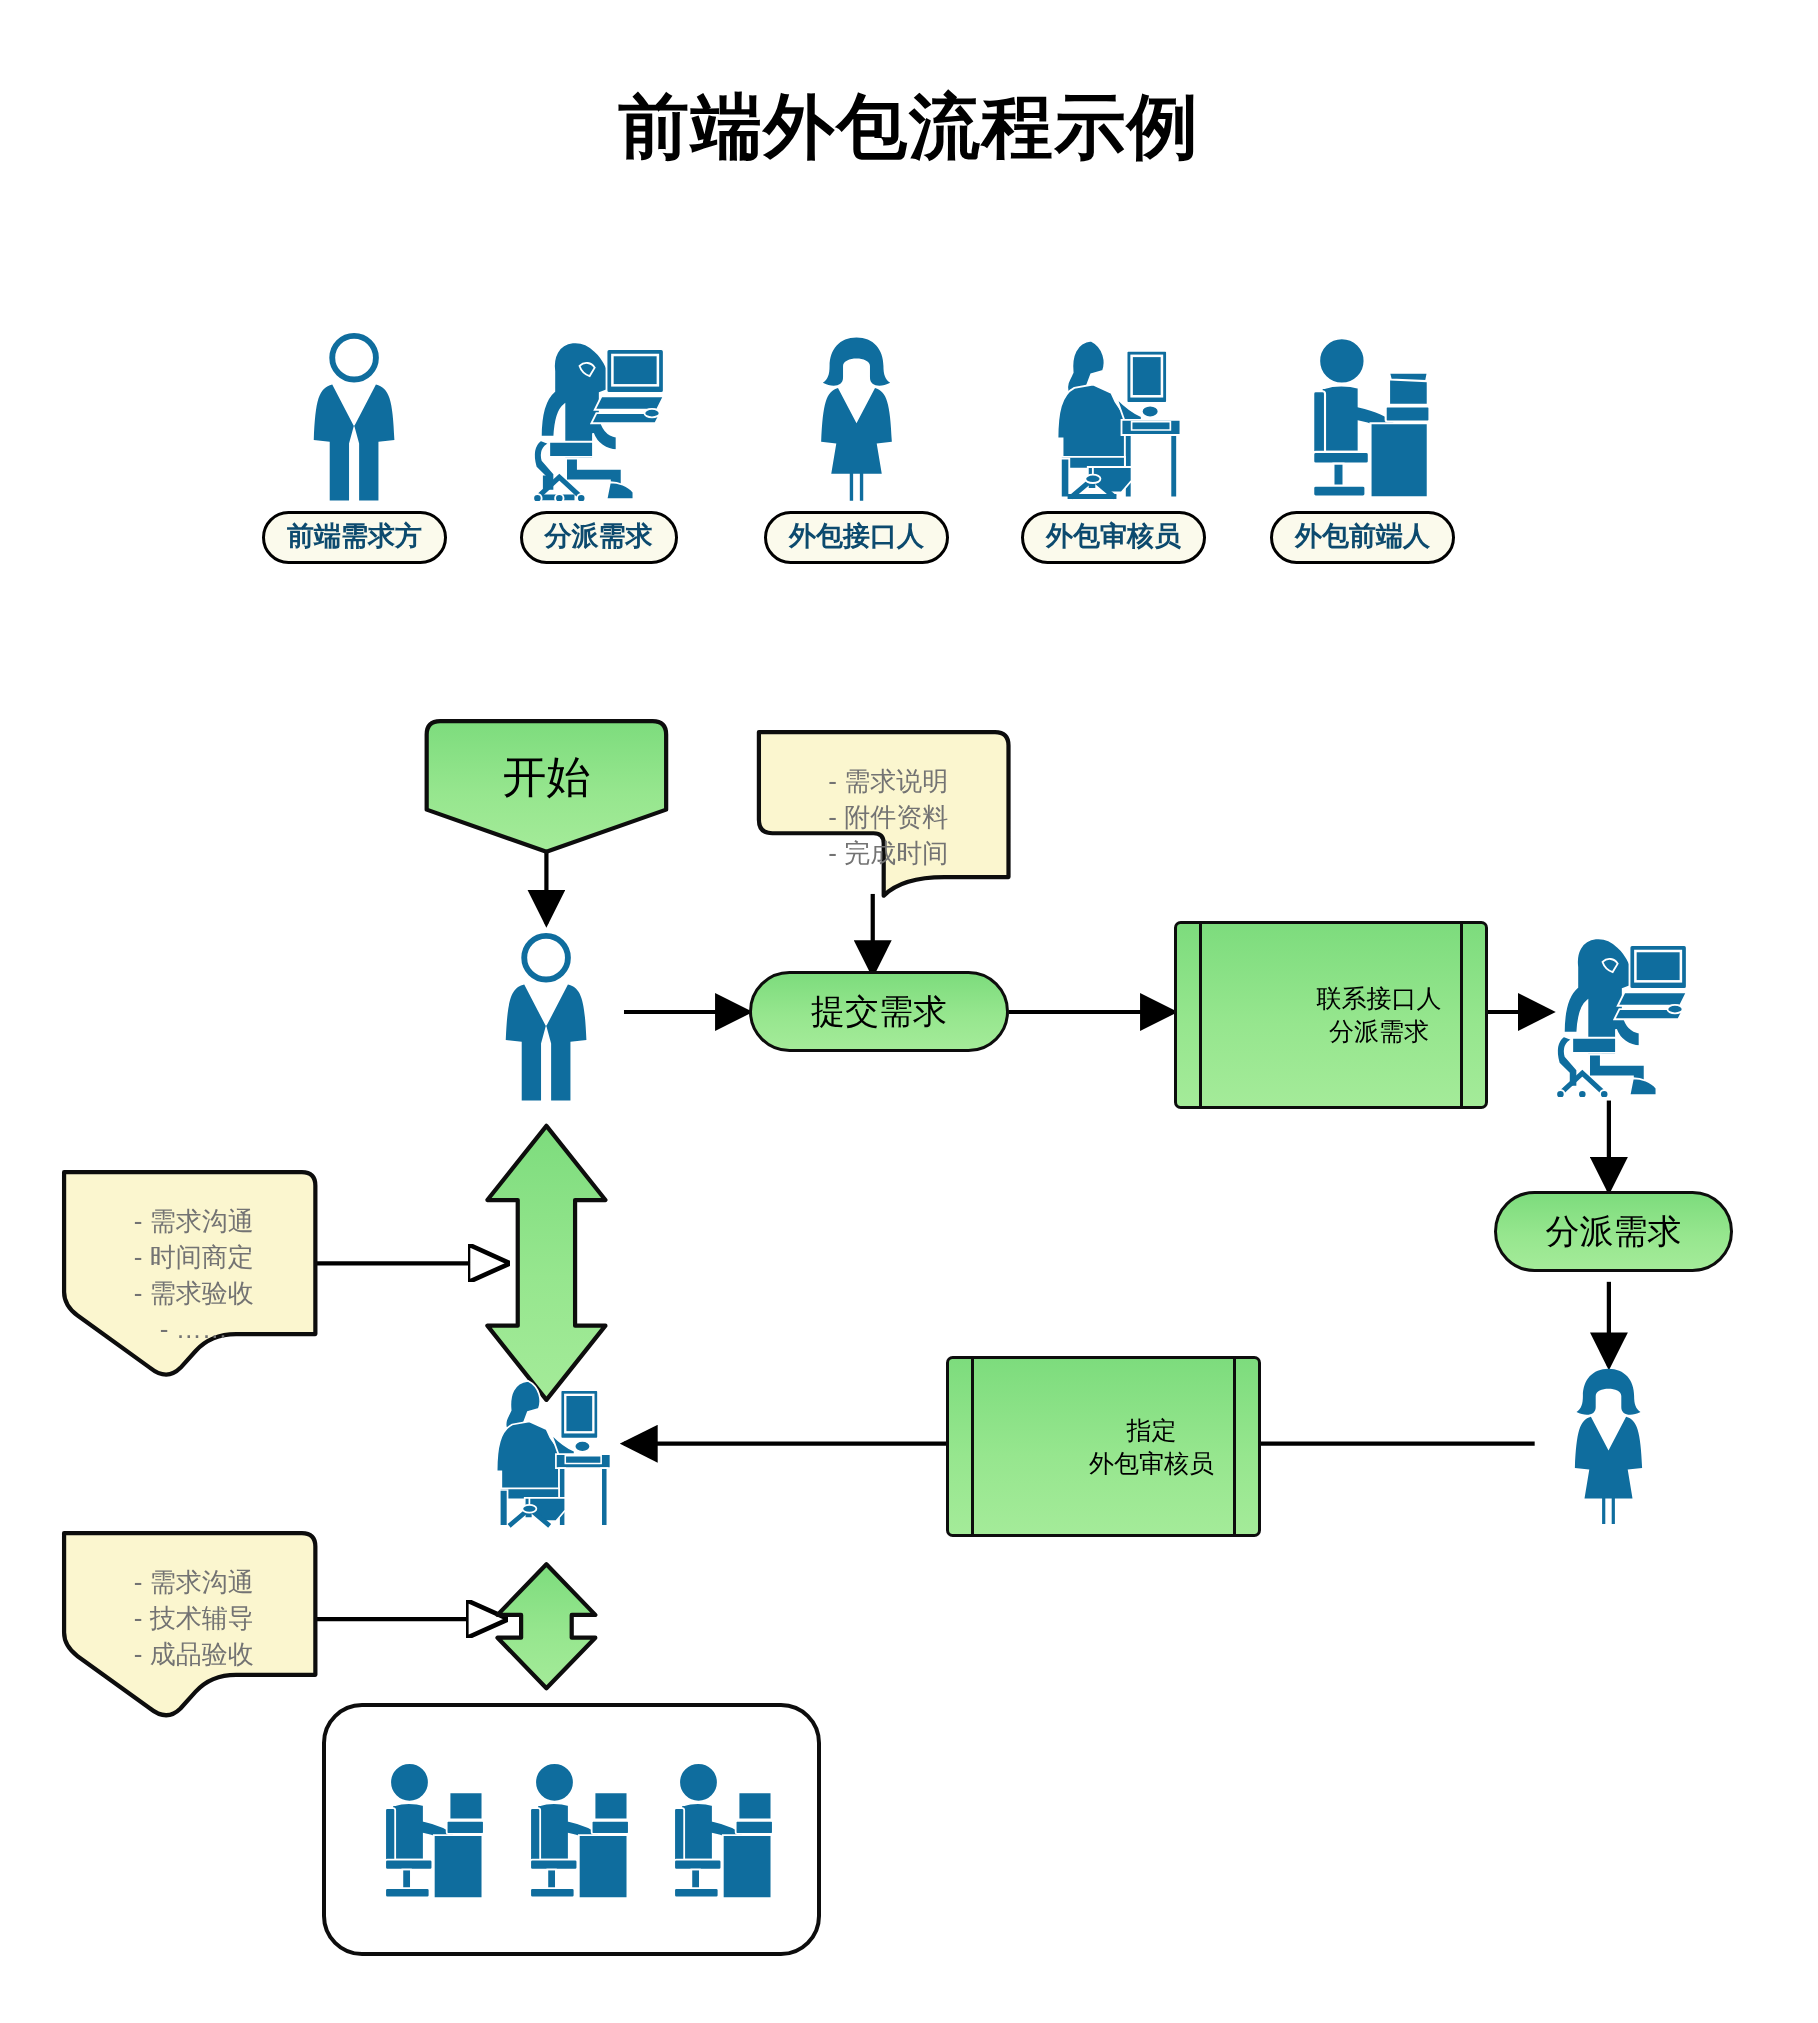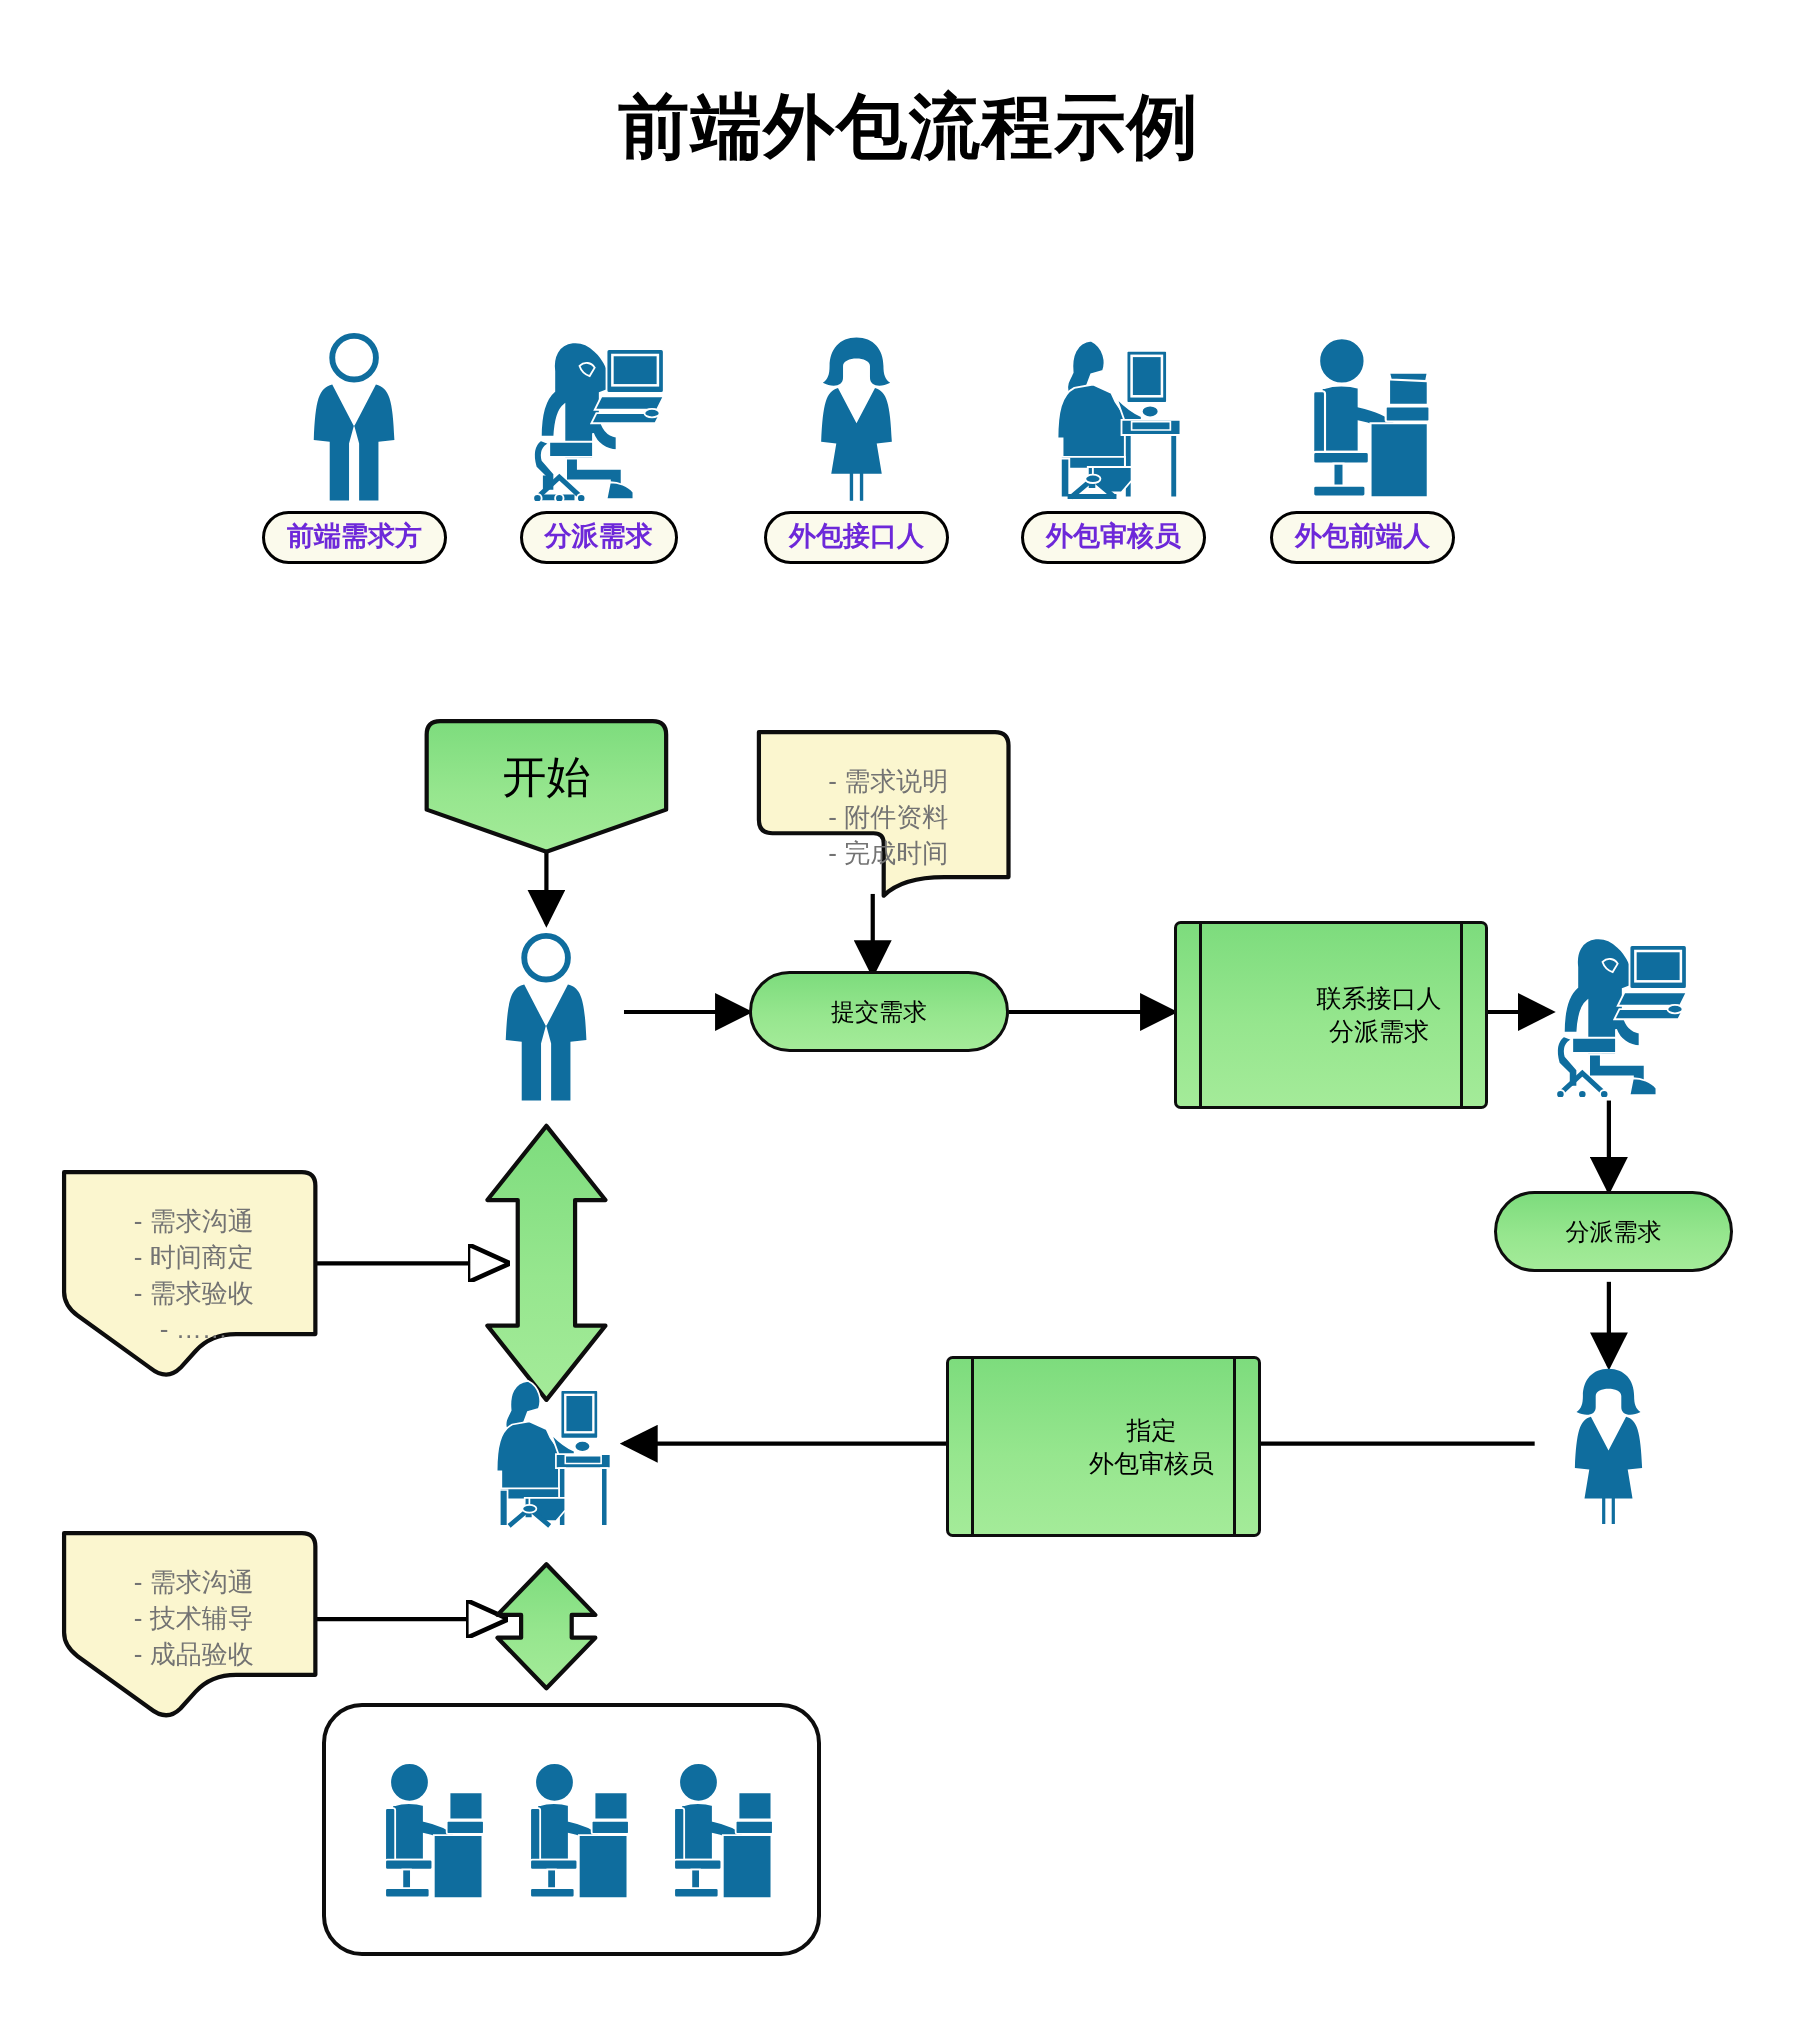--- a/index.html
+++ b/index.html
@@ -47,21 +47,21 @@
   }
   .role-pill {
     margin: 10px auto 0 auto;
     display: inline-block;
     background: #fbfaec;
     border: 3.4px solid #000000;
     border-radius: 34px;
     padding: 7.6px 22px 9.3px 22px;
     font-size: 27px;
     font-weight: bold;
-    color: #6d28d9;
+    color: #0c4a6e;
     white-space: nowrap;
     line-height: 1.1;
   }
 
   
   #edges {
     position: absolute;
     left: 0; top: 0;
     width: 1818px;
     height: 2024px;
@@ -76,21 +76,21 @@
     align-items: center;
     justify-content: center;
     text-align: center;
     color: #000000;
     line-height: 1.25;
   }
   .pill {
     border: 3.4px solid #0d0d0d;
     border-radius: 842px;
     background: linear-gradient(180deg, #7ddc7d 0%, #96e68e 55%, #a4eb99 100%);
-    font-size: 24px;
+    font-size: 34px;
   }
   .predef {
     border: 3.4px solid #0d0d0d;
     border-radius: 6.7px;
     background: linear-gradient(180deg, #7ddc7d 0%, #96e68e 55%, #a4eb99 100%);
     font-size: 25px;
     position: absolute;
     padding-left: 48px;
   }
   .predef .bar {

